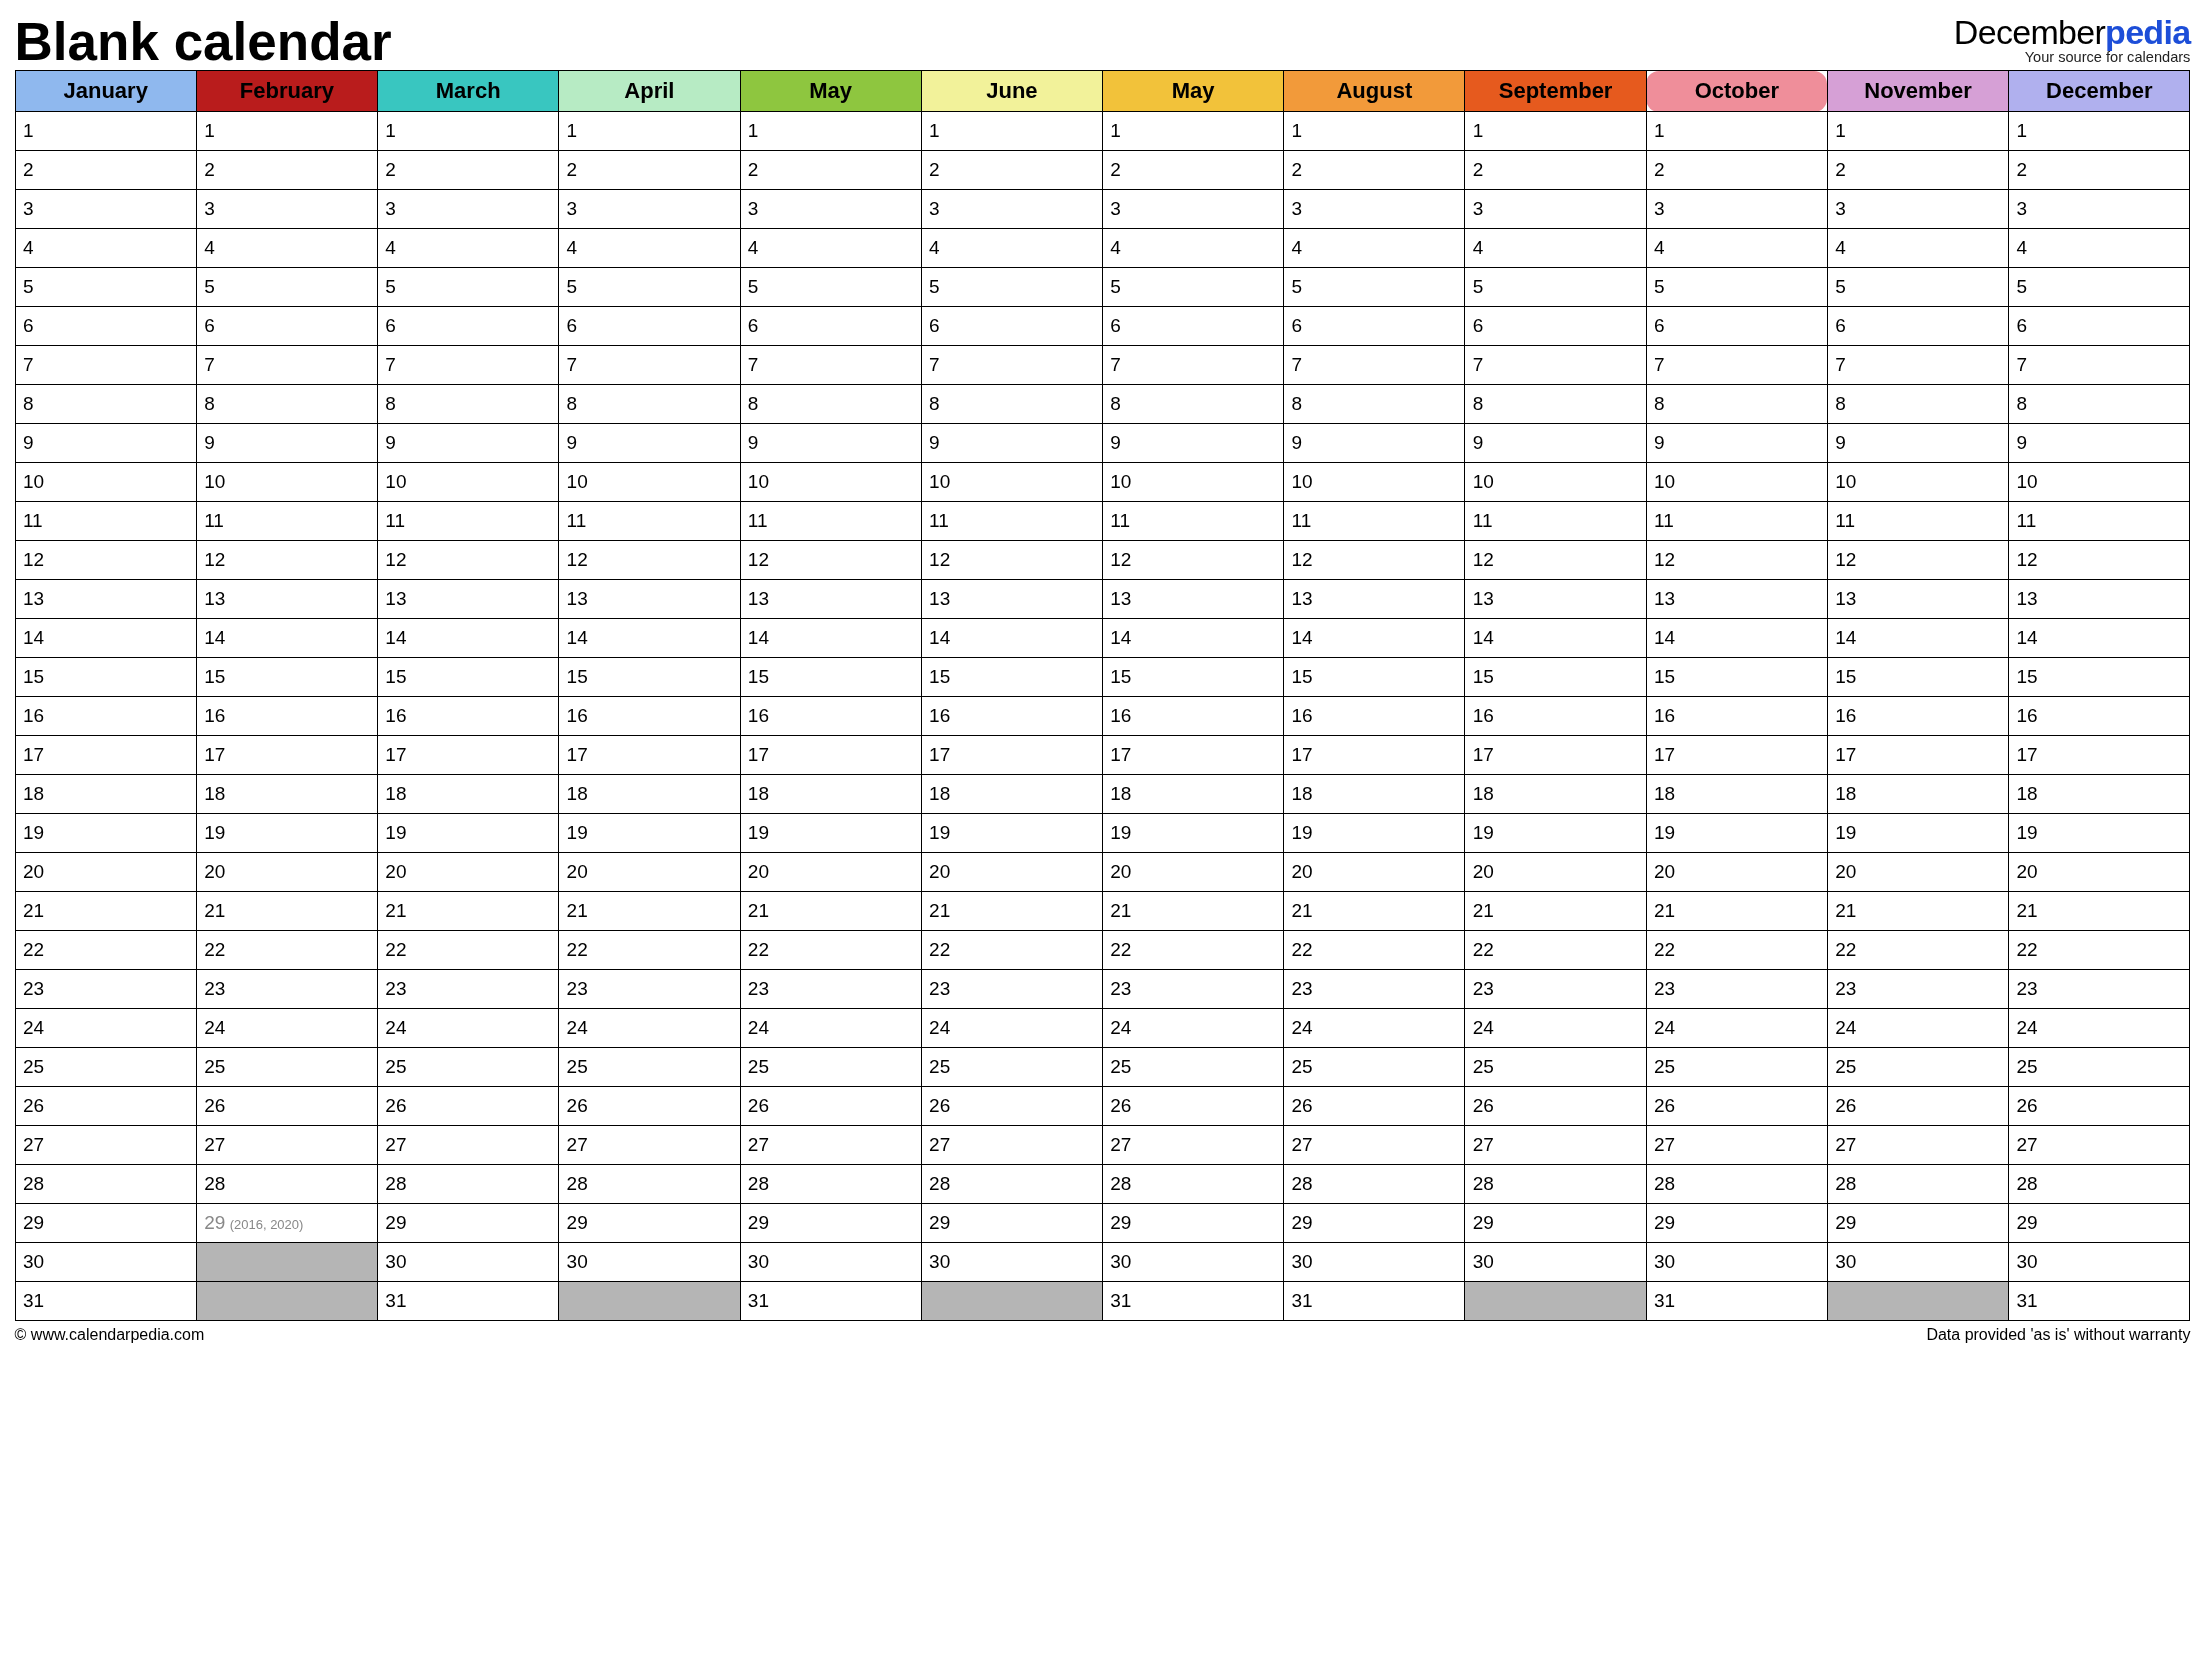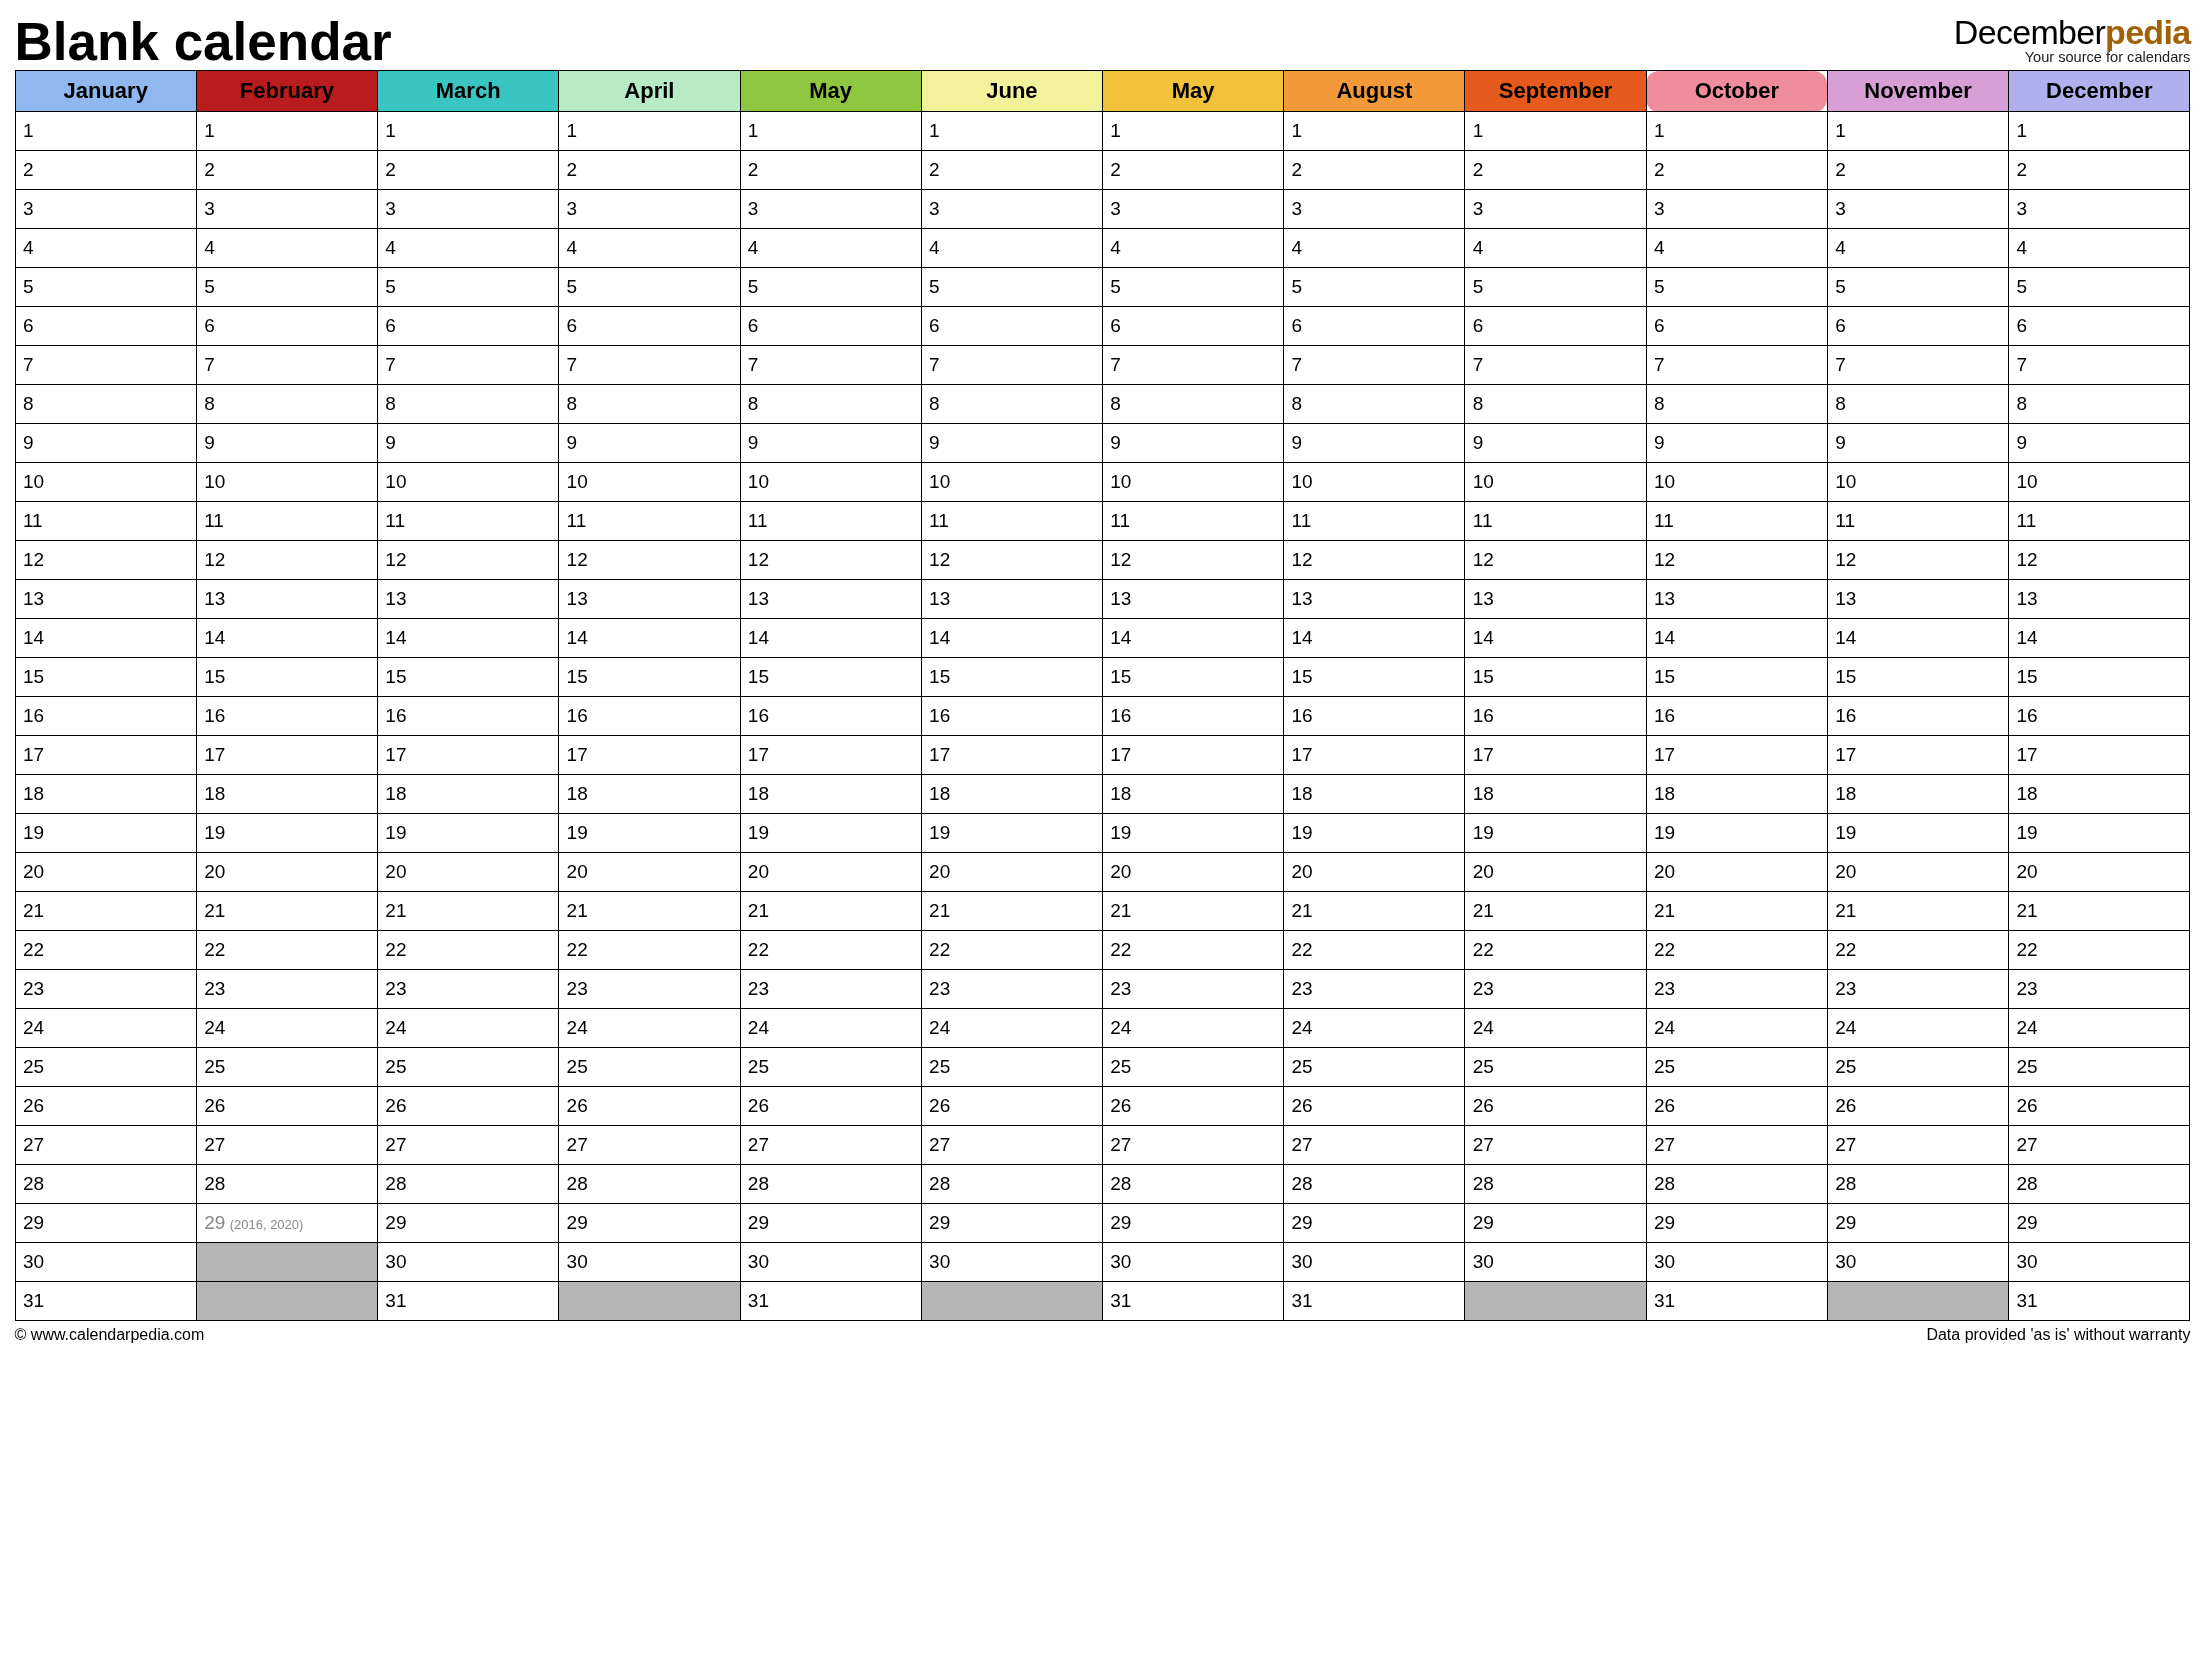--- a/index.html
+++ b/index.html
@@ -30,21 +30,21 @@
   }
   .brand {
     text-align: right;
     line-height: 1;
   }
   .brand-main {
     font-size: 34px;
     font-weight: 400;
     letter-spacing: -0.7px;
   }
-  .brand-main .accent { color: #a16207; font-weight: 700; }
+  .brand-main .accent { color: #1d4ed8; font-weight: 700; }
   .brand-sub {
     font-size: 14.6px;
     color: #222;
     margin-top: 1.5px;
   }
   table.cal {
     width: 100%;
     border-collapse: collapse;
     table-layout: fixed;
   }

